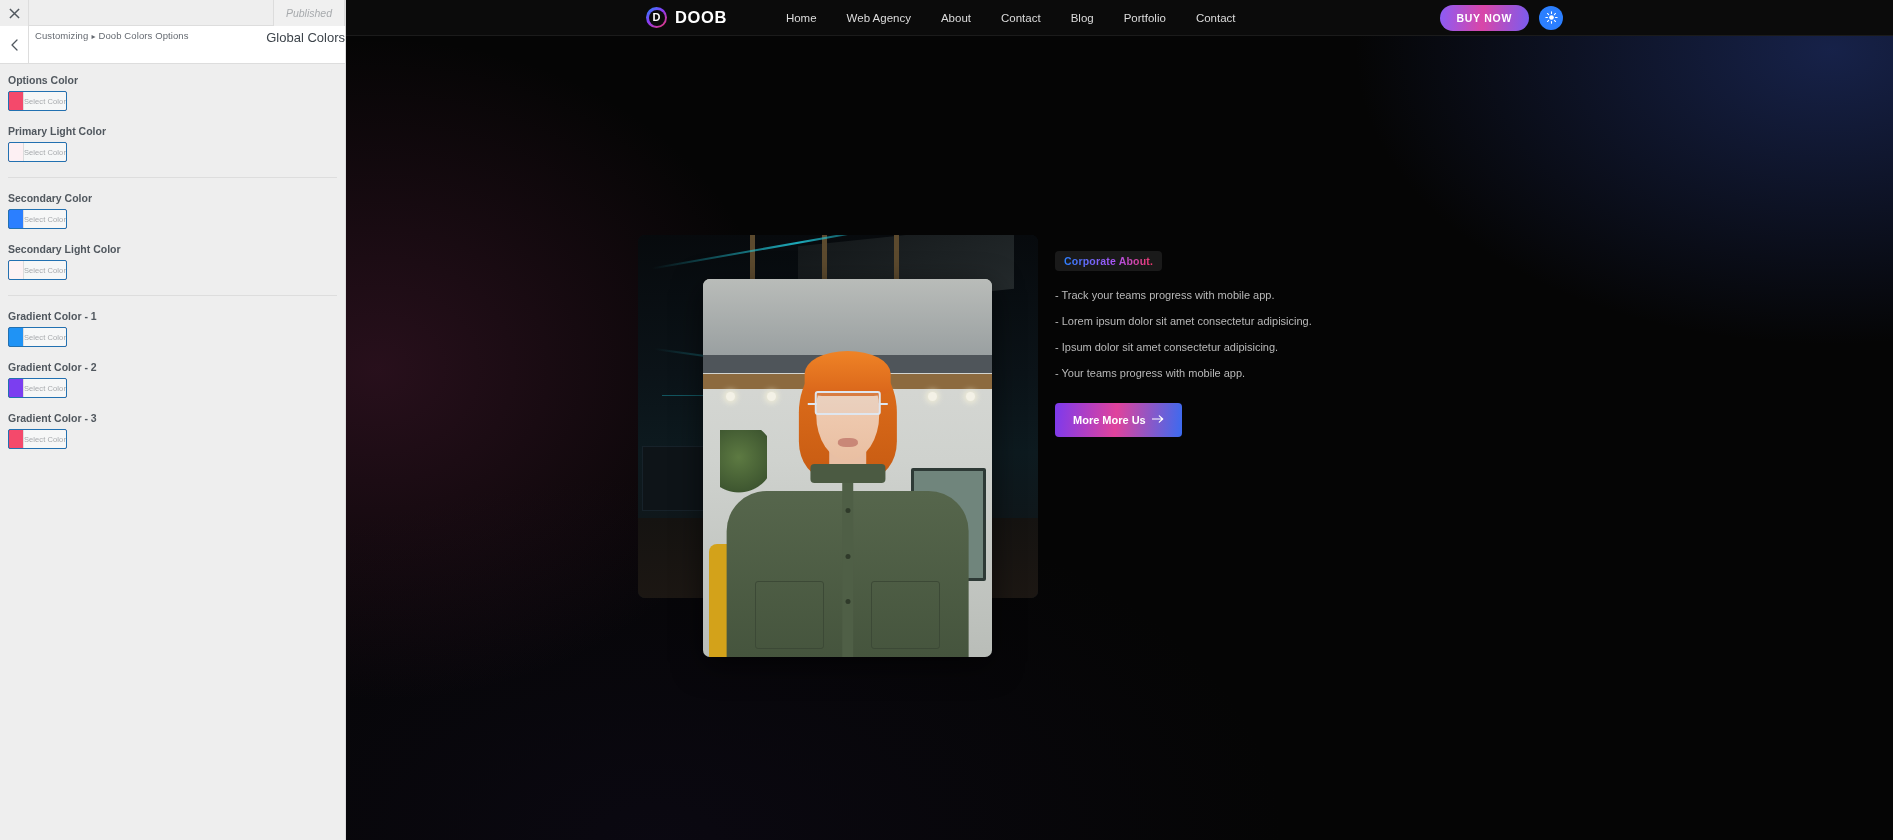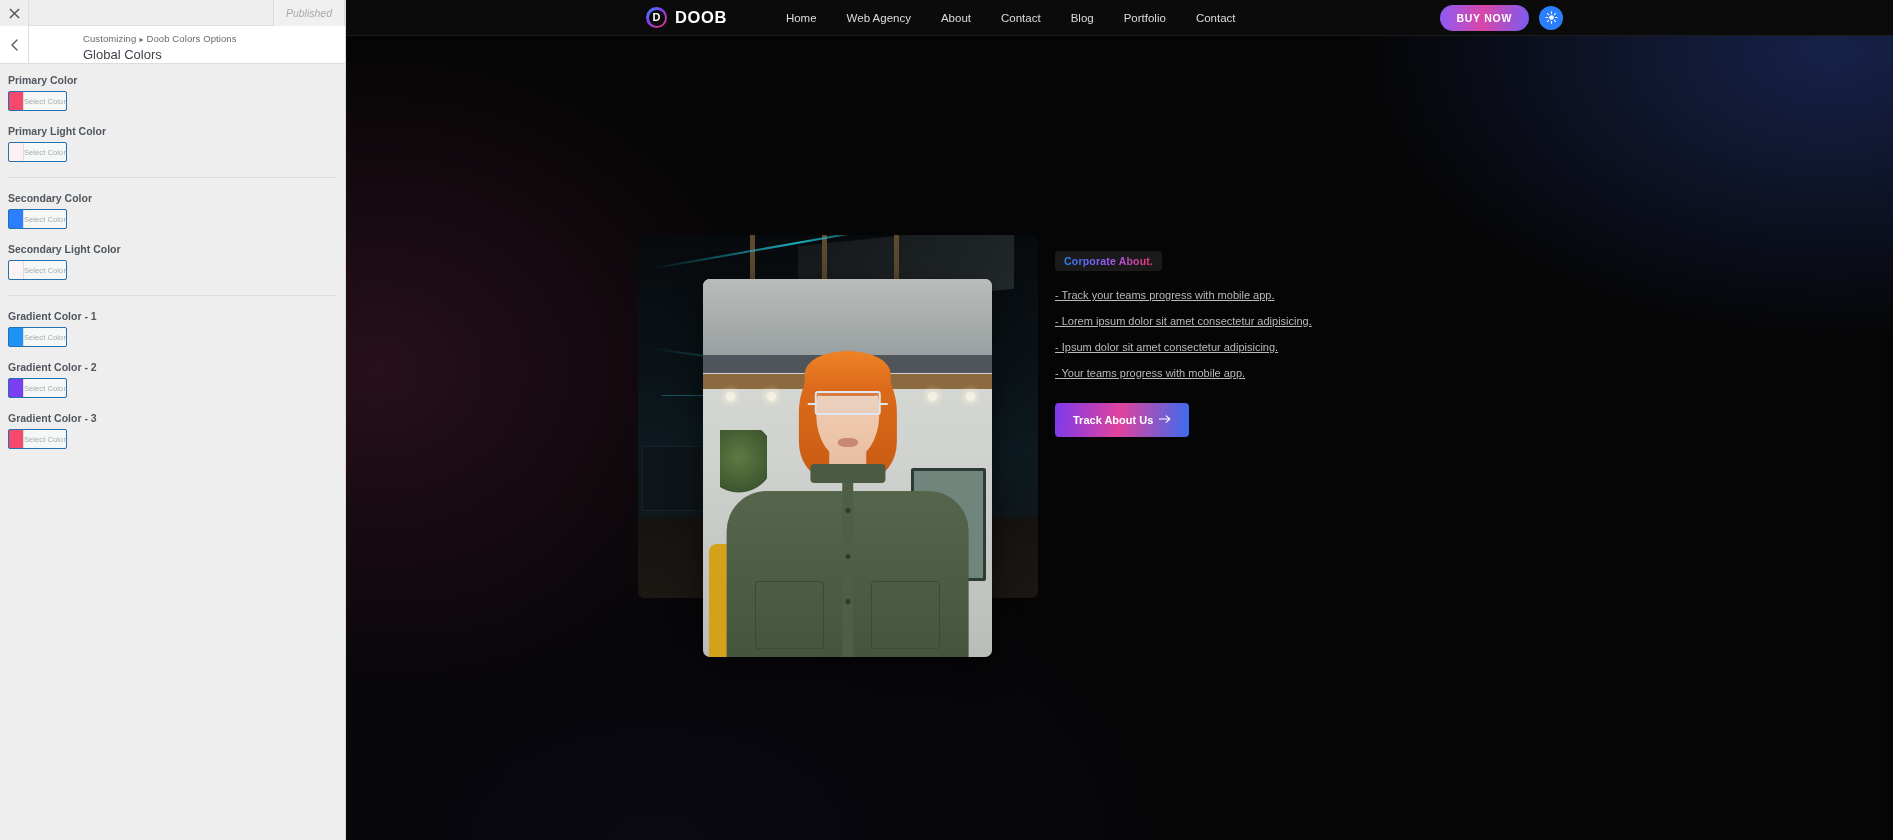--- a/index.html
+++ b/index.html
@@ -58,21 +58,21 @@
   }
   .cz-back {
     width: 29px;
     border-right: 1px solid #dddddd;
     display: flex; align-items: center; justify-content: center;
     color: #50575e; font-size: 13px; cursor: pointer;
   }
   .cz-titles {
     flex: 1;
     padding: 3px 0 0 6px;
-    display: flex; flex-direction: column; justify-content: flex-end; margin-left: 48px;
+    display: flex; flex-direction: row; justify-content: space-between;
   }
   .cz-breadcrumb {
     font-size: 9.5px; color: #646970; line-height: 13px;
     letter-spacing: .1px;
   }
   .cz-breadcrumb .sep { margin: 0 3px; font-size: 8px; }
   .cz-pagetitle {
     font-size: 13px; color: #3c434a; font-weight: 400; line-height: 17px;
   }
 
@@ -221,21 +221,20 @@
     margin-top: 13px; letter-spacing: -.2px;
   }
   .about-para {
     color: #b9b9b9; font-size: 11.5px; line-height: 17px;
     margin-top: 15px;
   }
   .about-list { margin-top: 18px; list-style: none; }
   .about-list li {
     color: #b9b9b9; font-size: 11px; line-height: 13px;
     margin-bottom: 13px;
-    text-decoration: underline;
   }
   .more-btn {
     margin-top: 10px;
     display: inline-flex; align-items: center; gap: 6px;
     background: linear-gradient(95deg, #7c3aed 0%, #e0439c 48%, #3b6bf0 100%);
     border: none; border-radius: 4px;
     color: #ffffff; font-size: 11px; font-weight: 700;
     padding: 11px 18px; cursor: pointer;
   }
 
@@ -354,21 +353,21 @@
           <span>Customizing</span><span class="sep">▸</span><span>Doob Colors Options</span>
         </div>
         <div class="cz-pagetitle">Global Colors</div>
       </div>
     </div>
 
     <div class="cz-body">
 
       <div class="cz-group">
         <div class="cz-field">
-          <label class="cz-label">Primary Color</label>
+          <label class="cz-label">Options Color</label>
           <div class="cz-colorctrl">
             <span class="cz-swatch" style="background:#f4496b"></span>
             <span class="cz-selectlabel">Select Color</span>
           </div>
         </div>
         <div class="cz-field">
           <label class="cz-label">Primary Light Color</label>
           <div class="cz-colorctrl">
             <span class="cz-swatch" style="background:#fdf0f3"></span>
             <span class="cz-selectlabel">Select Color</span>
@@ -520,21 +519,21 @@
             <div class="badge">
               <span class="g">Corporate About.</span>
             </div>
             <ul class="about-list">
               <li>- Track your teams progress with mobile app.</li>
               <li>- Lorem ipsum dolor sit amet consectetur adipisicing.</li>
               <li>- Ipsum dolor sit amet consectetur adipisicing.</li>
               <li>- Your teams progress with mobile app.</li>
             </ul>
             <button class="more-btn">
-              <span>Track About Us</span>
+              <span>More More Us</span>
               <span>
                 <svg width="12" height="10" viewBox="0 0 14 10" aria-hidden="true">
                   <path d="M0.5 5h11M8.5 1.3L12.5 5l-4 3.7" stroke="#fff" stroke-width="1.4" fill="none" stroke-linecap="round" stroke-linejoin="round"></path>
                 </svg>
               </span>
             </button>
           </div>
 
         </div>
       </section>

